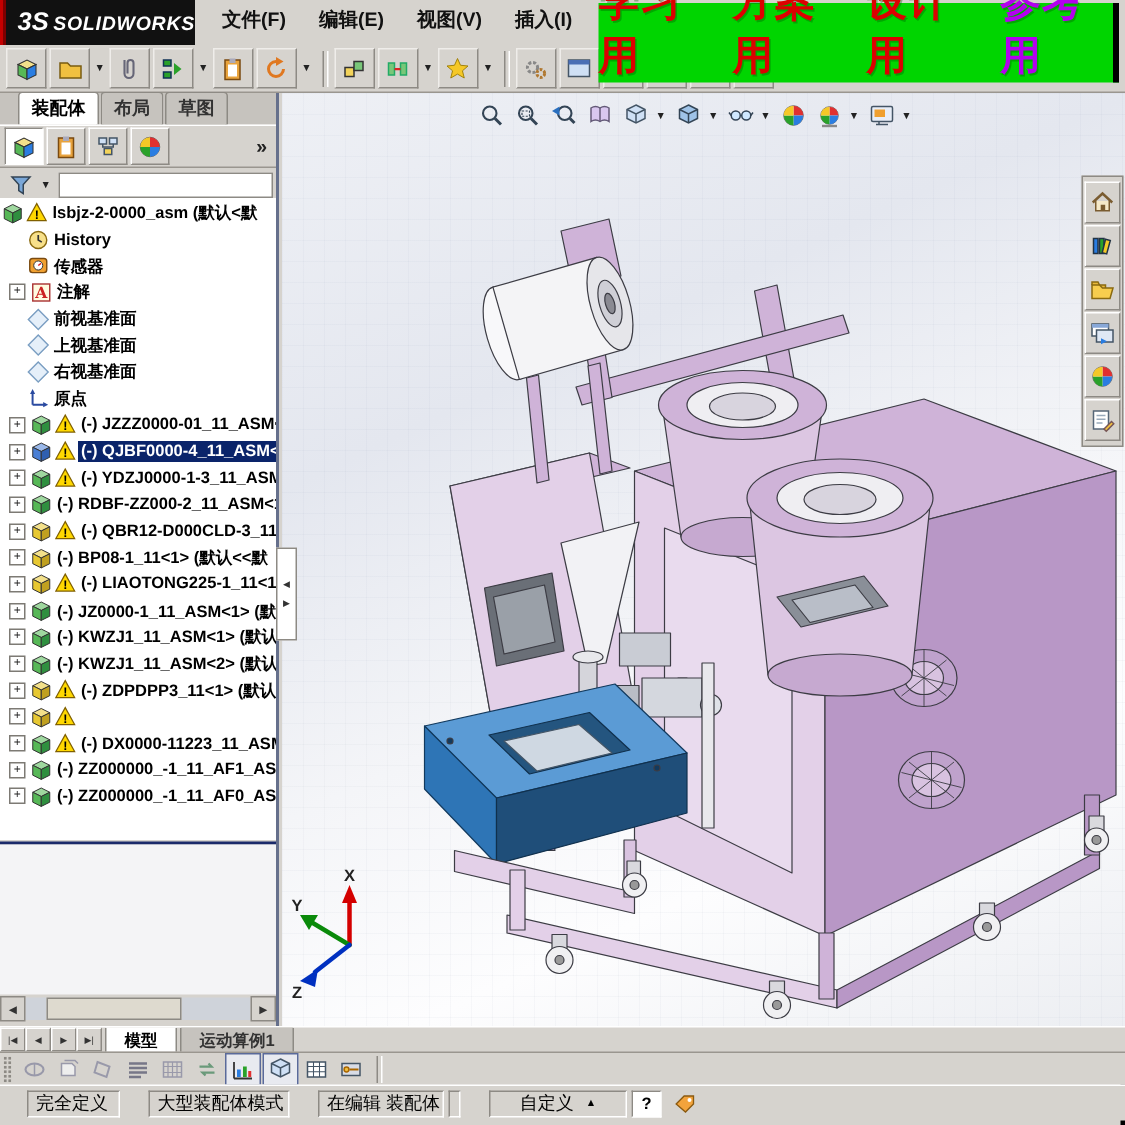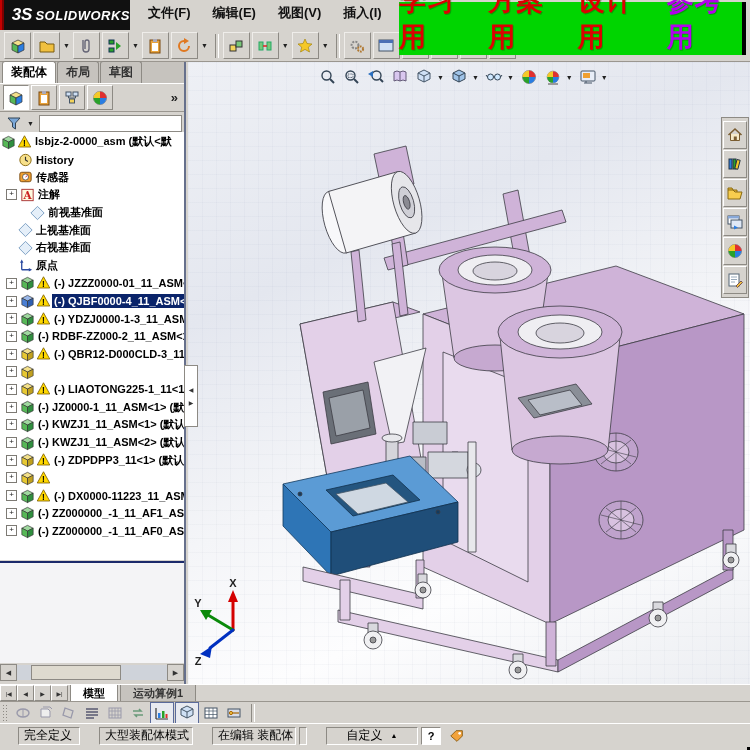--- a/index.html
+++ b/index.html
@@ -22,21 +22,21 @@
   #toolbar1{position:absolute;left:0;top:30px;width:750px;height:32px;background:#d6d3ce;border-bottom:1px solid #9a968f;
             display:flex;align-items:center;padding-left:4px;box-sizing:border-box;}
   .tbtn{width:25px;height:25px;display:flex;align-items:center;justify-content:center;flex:none;
         border-top:1px solid #efedea;border-left:1px solid #efedea;border-right:1px solid #8d8a84;border-bottom:1px solid #8d8a84;
         background:#d6d3ce;margin-right:2px;}
   .dd{font-size:7px;color:#222;margin-left:1px;margin-right:3px;}
   .tsep{width:2px;height:24px;margin:0 4px;border-left:1px solid #8d8a84;border-right:1px solid #fff;flex:none;}
   
   #main{position:absolute;left:0;top:62px;width:750px;height:622px;}
   #leftpanel{position:absolute;left:0;top:0;width:186px;height:622px;background:#d6d3ce;border-right:2px solid #66708c;box-sizing:border-box;}
-  #paneltabs{display:flex;height:21px;align-items:flex-end;padding-left:2px;background:#c6c3be;}
+  #paneltabs{display:flex;height:21px;align-items:flex-end;padding-left:12px;background:#c6c3be;}
   .ptab{font-size:12px;font-weight:700;padding:2px 8px 2px;border:1px solid #8d8a84;border-bottom:none;background:#c6c3be;color:#333;margin-right:1px;border-radius:3px 3px 0 0;}
   .ptab.active{background:#fff;color:#000;position:relative;top:0px;}
   #mgrrow{height:27px;display:flex;align-items:center;background:#d6d3ce;border-top:1px solid #fff;border-bottom:1px solid #9a968f;padding-left:3px;}
   .mgrbtn{width:24px;height:23px;display:flex;align-items:center;justify-content:center;margin-right:2px;
           border-top:1px solid #fff;border-left:1px solid #fff;border-right:1px solid #8d8a84;border-bottom:1px solid #8d8a84;}
   .mgrbtn.active{background:#fff;border-top:1px solid #8d8a84;border-left:1px solid #8d8a84;border-right:1px solid #fff;border-bottom:1px solid #fff;}
   #mgr-overflow{margin-left:auto;margin-right:6px;font-size:13px;font-weight:700;color:#222;}
   #filterrow{height:21px;display:flex;align-items:center;background:#d6d3ce;padding:1px 2px;}
   #filterfield{flex:1;height:15px;background:#fff;border:1px solid #8d8a84;margin-left:2px;}
   #tree{position:absolute;left:0;top:70px;width:184px;height:427px;background:#fff;overflow:hidden;border-top:1px solid #fff;}
@@ -318,21 +318,21 @@
           <div class="trow" style="padding-left: 4px;">
             <span class="exp">+</span>
             <span class="ticon">
               <svg width="18" height="18" viewBox="0 0 18 18">
                 <rect x="3" y="3" width="12" height="12" fill="#fffbe0" stroke="#a33"></rect>
                 <text x="9" y="13" font-size="11" font-weight="bold" fill="#c22" text-anchor="middle" font-family="DejaVu Serif,serif">A</text>
               </svg>
             </span>
             <span class="tlabel">注解</span>
           </div>
-          <div class="trow" style="padding-left: 16px;">
+          <div class="trow" style="padding-left: 4px;">
             <span class="noexp"></span>
             <span class="ticon">
               <svg width="18" height="18" viewBox="0 0 18 18">
                 <polygon points="9,2 16,9 9,16 2,9" fill="rgba(150,190,230,.25)" stroke="#7a9ec2"></polygon>
               </svg>
             </span>
             <span class="tlabel">前视基准面</span>
           </div>
           <div class="trow" style="padding-left: 4px;">
             <span class="noexp"></span>
@@ -456,20 +456,21 @@
             <span class="exp">+</span>
             <span class="ticon">
               <svg width="18" height="18" viewBox="0 0 18 18">
                 <g stroke="#333" stroke-width=".7">
                   <polygon points="3,6 9,3 15,6 9,9" fill="#f3e08a"></polygon>
                   <polygon points="3,6 9,9 9,16 3,13" fill="#e7c832"></polygon>
                   <polygon points="15,6 9,9 9,16 15,13" fill="#c0a020"></polygon>
                 </g>
               </svg>
             </span>
+            <span class="tlabel">(-) BP08-1_11&lt;1&gt; (默认&lt;&lt;默</span>
           </div>
           <div class="trow" style="padding-left: 4px;">
             <span class="exp">+</span>
             <span class="ticon">
               <svg width="18" height="18" viewBox="0 0 18 18">
                 <g stroke="#333" stroke-width=".7">
                   <polygon points="3,6 9,3 15,6 9,9" fill="#f3e08a"></polygon>
                   <polygon points="3,6 9,9 9,16 3,13" fill="#e7c832"></polygon>
                   <polygon points="15,6 9,9 9,16 15,13" fill="#c0a020"></polygon>
                 </g>

